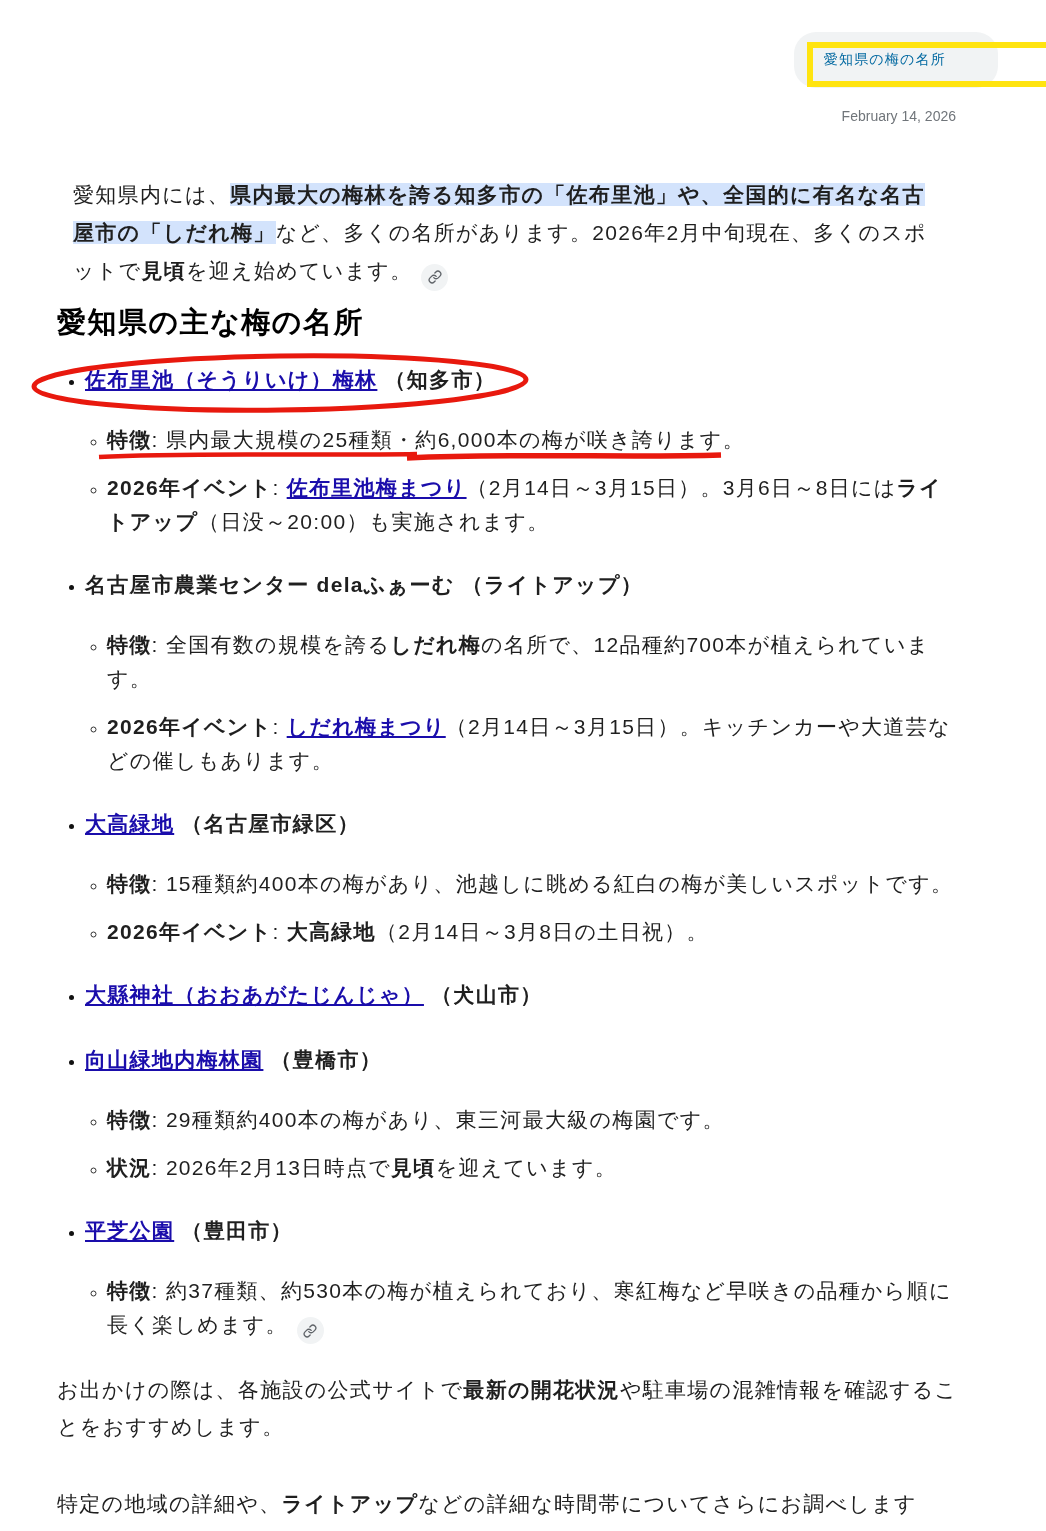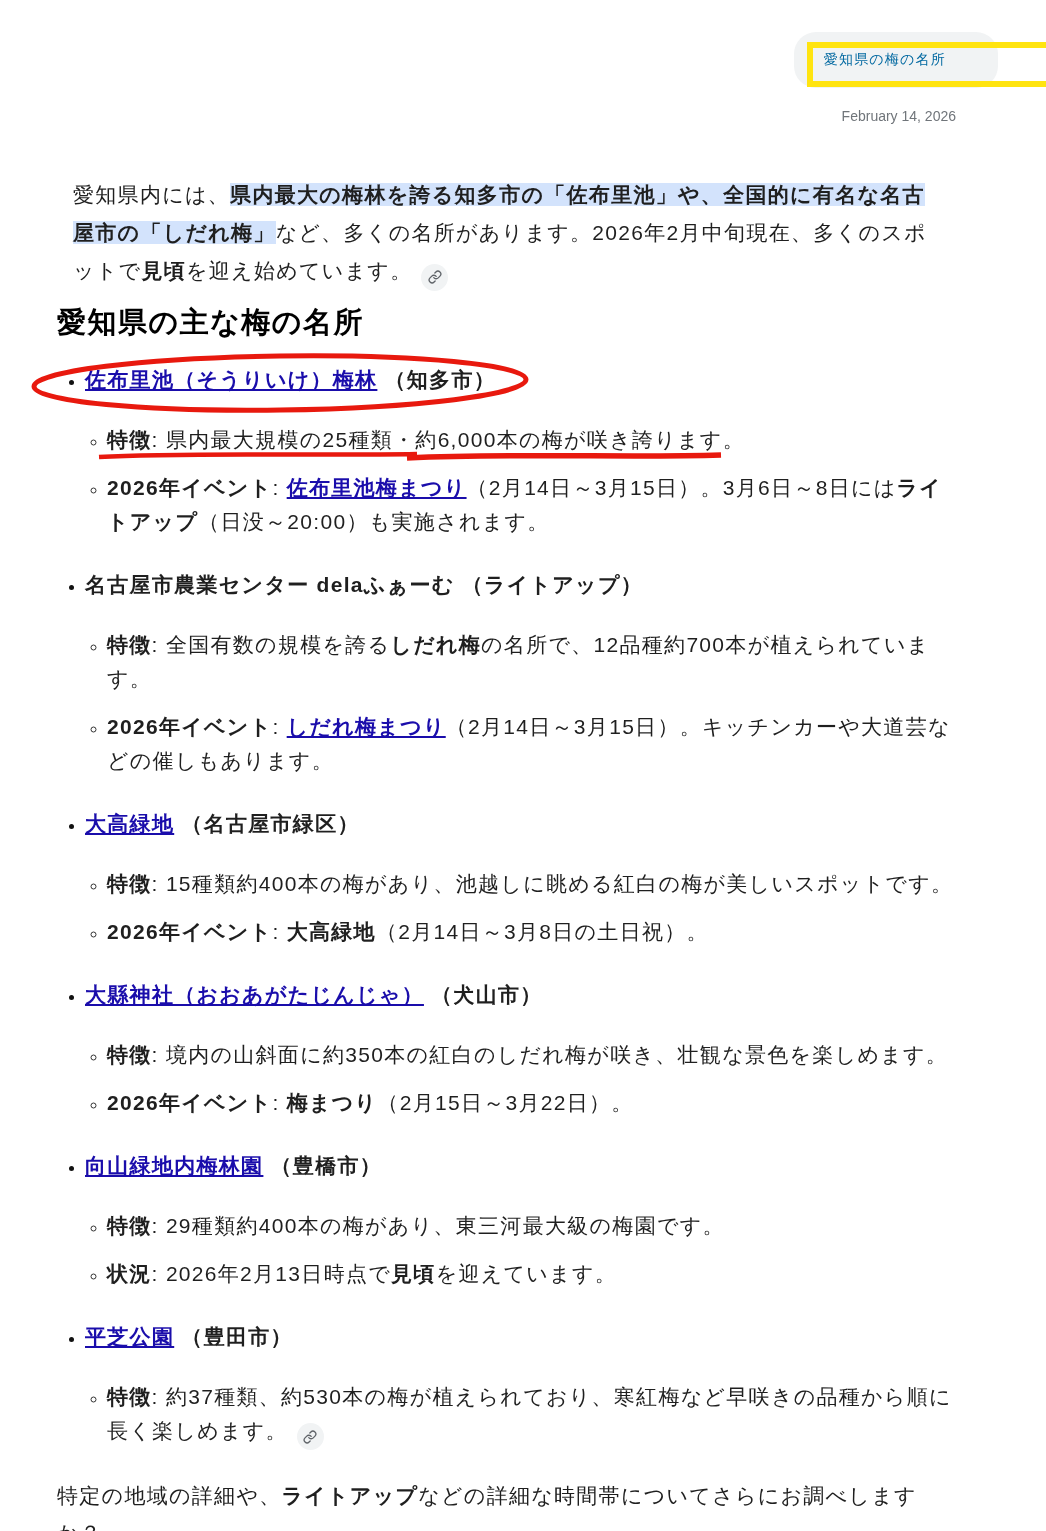--- a/index.html
+++ b/index.html
@@ -91,24 +91,20 @@
         </li>
         <li>
           <div class="spot-title"><a class="lnk" href="#">大高緑地</a><span> （名古屋市緑区）</span></div>
           <ul class="details">
             <li><span class="b">特徴</span><span>: 15種類約400本の梅があり、池越しに眺める紅白の梅が美しいスポットです。</span></li>
             <li><span class="b">2026年イベント</span><span>: </span><span class="b">大高緑地</span><span>（2月14日～3月8日の土日祝）。</span></li>
           </ul>
         </li>
         <li>
           <div class="spot-title"><a class="lnk" href="#">大縣神社（おおあがたじんじゃ）</a><span> （犬山市）</span></div>
-          <ul class="details">
-            <li><span class="b">特徴</span><span>: 境内の山斜面に約350本の紅白のしだれ梅が咲き、壮観な景色を楽しめます。</span></li>
-            <li><span class="b">2026年イベント</span><span>: </span><span class="b">梅まつり</span><span>（2月15日～3月22日）。</span></li>
-          </ul>
         </li>
         <li>
           <div class="spot-title"><a class="lnk" href="#">向山緑地内梅林園</a><span> （豊橋市）</span></div>
           <ul class="details">
             <li><span class="b">特徴</span><span>: 29種類約400本の梅があり、東三河最大級の梅園です。</span></li>
             <li><span class="b">状況</span><span>: 2026年2月13日時点で</span><span class="b">見頃</span><span>を迎えています。</span></li>
           </ul>
         </li>
         <li>
           <div class="spot-title"><a class="lnk" href="#">平芝公園</a><span> （豊田市）</span></div>
@@ -116,17 +112,18 @@
             <li><span class="b">特徴</span><span>: 約37種類、約530本の梅が植えられており、寒紅梅など早咲きの品種から順に長く楽しめます。</span><span class="cite">
                 <svg width="14" height="14" viewBox="0 0 24 24">
                   <path d="M10 13a5 5 0 0 0 7.54.54l3-3a5 5 0 0 0-7.07-7.07l-1.72 1.71"></path>
                   <path d="M14 11a5 5 0 0 0-7.54-.54l-3 3a5 5 0 0 0 7.07 7.07l1.71-1.71"></path>
                 </svg>
               </span></li>
           </ul>
         </li>
       </ul>
     <div class="outro" id="outro">
+        <p><span>お出かけの際は、各施設の公式サイトで</span><span class="b">最新の開花状況</span><span>や駐車場の混雑情報を確認することをおすすめします。</span></p>
         <p><span>特定の地域の詳細や、</span><span class="b">ライトアップ</span><span>などの詳細な時間帯についてさらにお調べしますか？</span></p>
       </div>
   </div>
 
 </div>
 
 </body></html>

